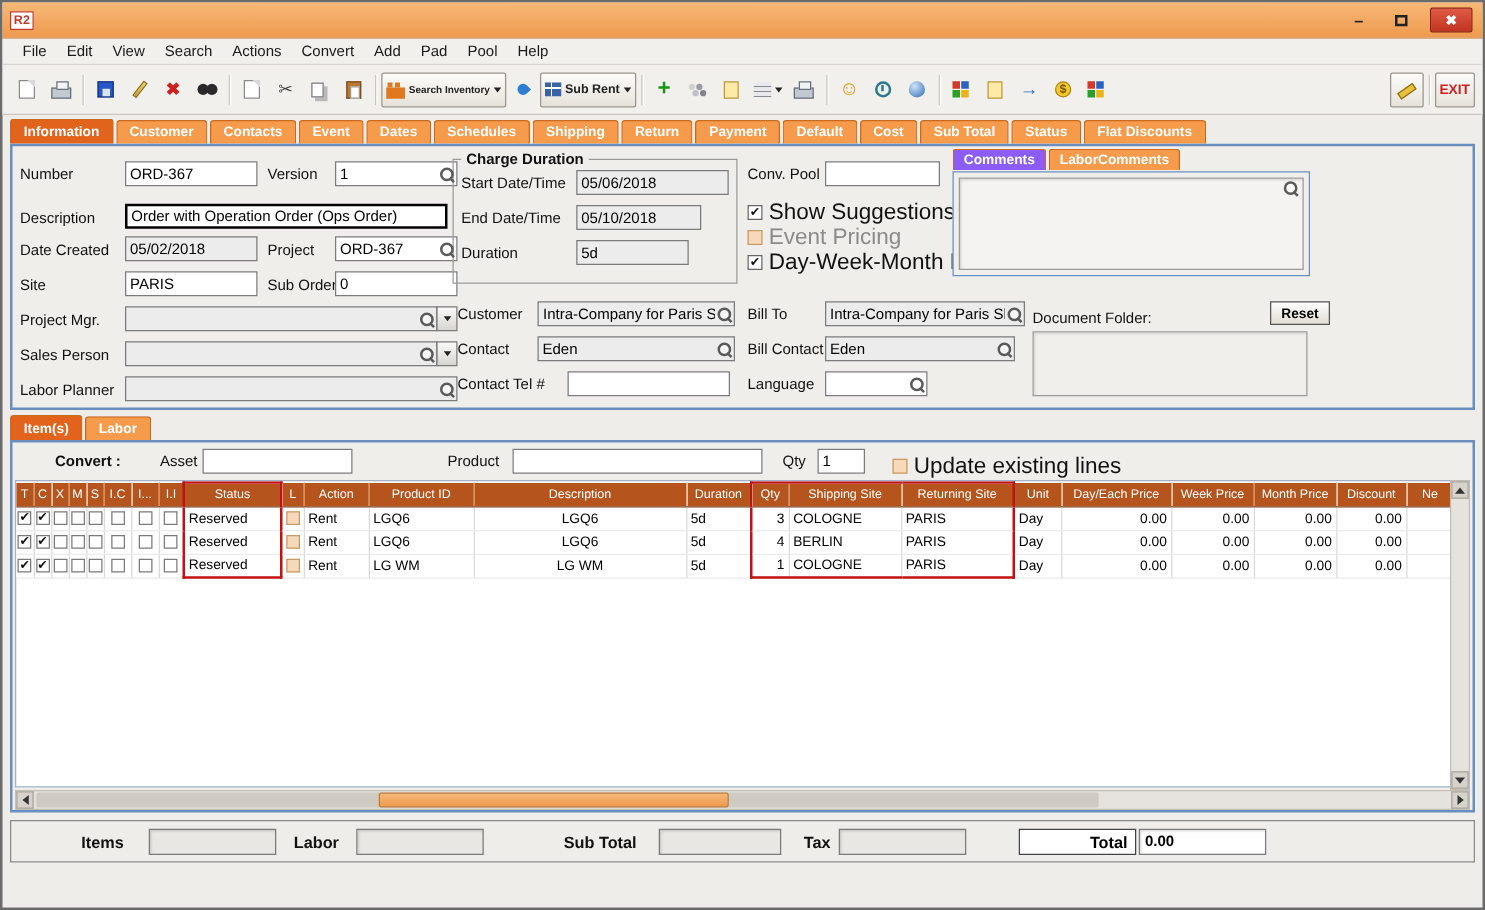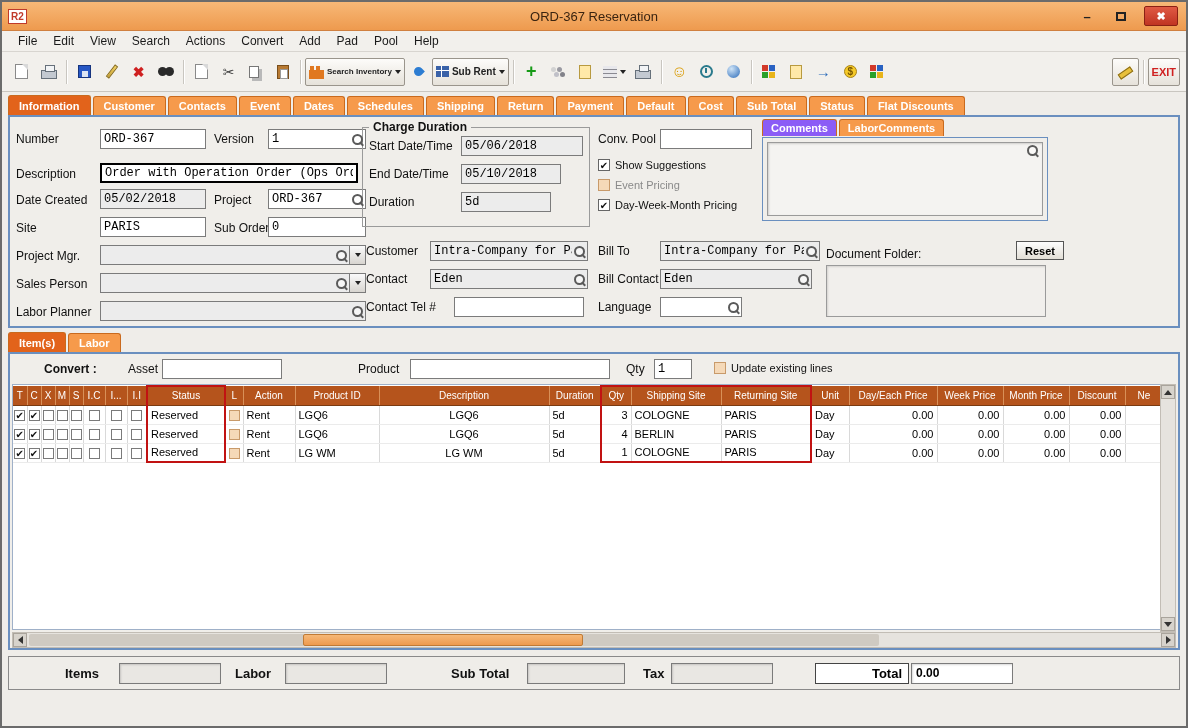--- a/index.html
+++ b/index.html
@@ -69,32 +69,32 @@
 .tab.sel{background:#e2631b;padding-top:4px}
 
 .panel{position:absolute;border:2px solid #6a8fbf;background:#f0eeea}
 #infoPanel{top:113px;left:6px;right:6px;height:213px}
 #itemsPanel{top:350px;left:6px;right:6px;height:298px}
 #totals{position:absolute;top:654px;left:6px;right:6px;height:34px;border:1px solid #8a8a8a;background:#efede9}
 .lbl{position:absolute;font-size:12px;color:#111;white-space:nowrap}
 .b{font-weight:bold}
 .dim{color:#8a8a8a}
 .wrap{position:absolute;display:flex;align-items:center}
-input.fi{height:20px;border:1px solid #7b7b7b;padding:0 3px;font-size:12px;font-family:Liberation Mono, monospace;background:#fff;width:100%}
+input.fi{height:20px;border:1px solid #7b7b7b;padding:0 3px;font-size:12px;font-family:Liberation Sans, sans-serif;background:#fff;width:100%}
 input.fi.gray{background:#ececec}
 input.fi.pr{padding-right:15px}
 input.fi.blk{border:2px solid #000}
 .mag{width:13px;height:13px;position:relative;display:inline-block;flex:none}
 .mag.inl{margin-left:-15px;z-index:3}
 .mag::before{content:'';position:absolute;left:1px;top:1px;width:7px;height:7px;border:2px solid #5a5a5a;border-radius:50%;background:rgba(255,255,255,.5)}
 .mag::after{content:'';position:absolute;right:0;bottom:1px;width:5px;height:2px;background:#5a5a5a;transform:rotate(45deg)}
 .dd{width:17px;height:20px;border:1px solid #7b7b7b;background:linear-gradient(#fafafa,#d8d5d0);display:flex;align-items:center;justify-content:center;margin-left:1px;flex:none}
 .gbox{position:absolute;border:1px solid #9a9a9a}
 .gtitle{position:absolute;top:-8px;left:6px;background:#f0eeea;padding:0 4px;font-size:12px;font-weight:bold;color:#111;white-space:nowrap}
-.chk{position:absolute;display:flex;gap:5px;font-size:11px;color:#111;white-space:nowrap}
+.chk{position:absolute;display:flex;align-items:center;gap:5px;font-size:18px;color:#111;white-space:nowrap}
 .box{width:12px;height:12px;border:1px solid #666;background:#fff;font-size:10px;line-height:11px;text-align:center;color:#111;flex:none}
 .box.on::after{content:"✔"}
 .box.tan{background:#f5d9b8;border-color:#c89a6a}
 .ctabs{position:absolute;display:flex;align-items:flex-end}
 .ctab{background:#f69a4b;color:#fff;border:1px solid #c96a1e;border-bottom:none;padding:2px 8px;font-size:11px;font-weight:bold;border-radius:3px 3px 0 0;margin-right:2px}
 .ctab.sel{background:#8b5cf6}
 .cbox{position:absolute;border:1px solid #6a8fbf;background:#f0eeea;padding:4px}
 .cinner{width:100%;height:100%;border:1px solid #9a9a9a;background:#f4f3f1;box-shadow:inset 1px 1px 2px rgba(0,0,0,.15);font-size:12px;padding:2px}
 .cmag{position:absolute;right:8px;top:6px}
 .dfbox{position:absolute;border:1px solid #9a9a9a;background:#f1efec;box-shadow:inset 1px 1px 2px rgba(0,0,0,.12)}
@@ -131,21 +131,20 @@
 .tbox.white{background:#fff;font-weight:bold}
 .totalLbl{position:absolute;top:6px;height:21px;border:1px solid #444;background:#fff;font-size:13px;font-weight:bold;text-align:right;padding:2px 6px}
 </style>
 </head>
 <body>
 
 <div class="frame">
 
   <div class="titlebar">
     <span class="logo"></span>
-    <span class="title">ORD-367 Reservation</span>
     <span class="wbtns">
       <span class="wb mn"></span>
       <span class="wb">
           <span class="maxbox"></span>
         </span>
       <span class="wb close"></span>
     </span>
   </div>
 
   <div class="menubar">

